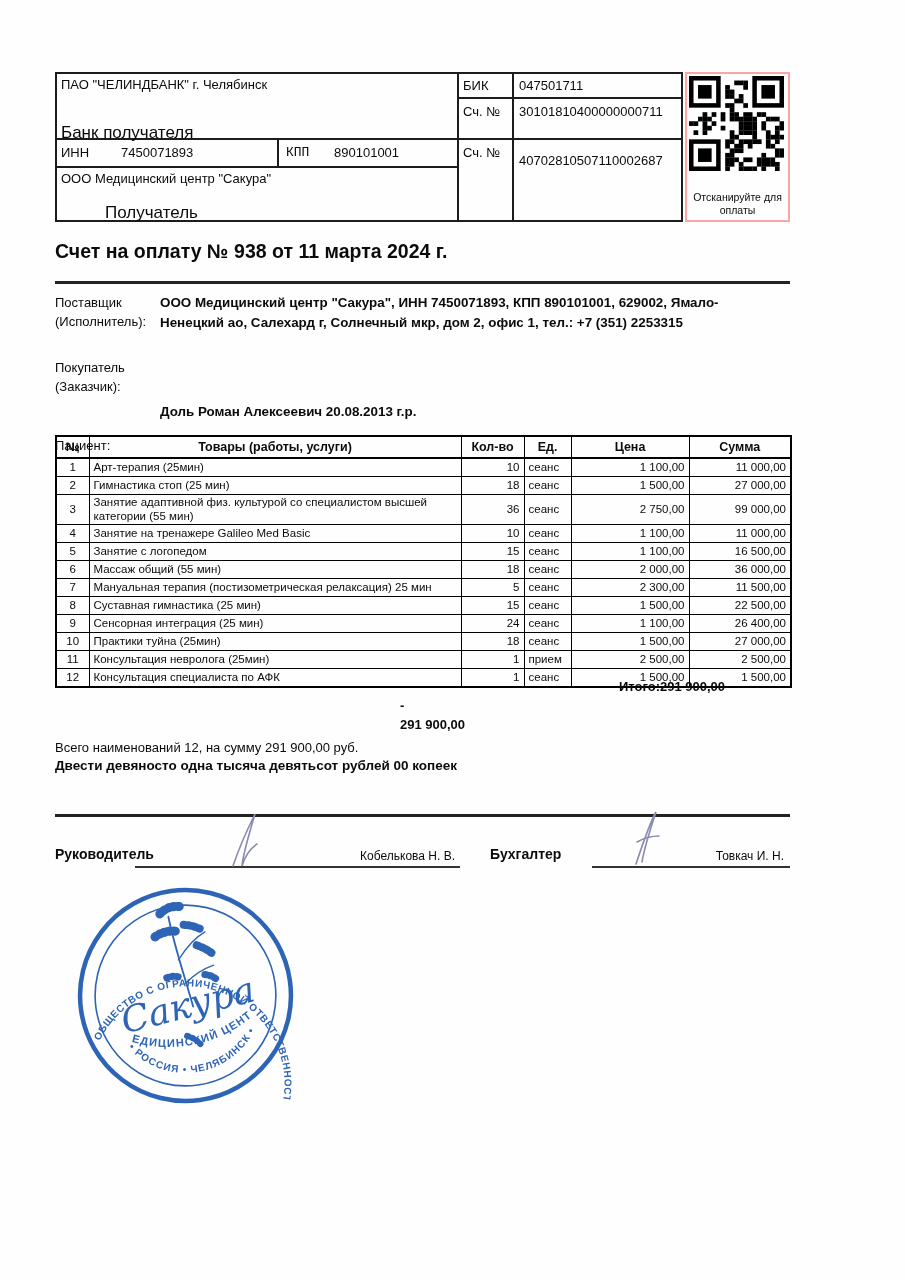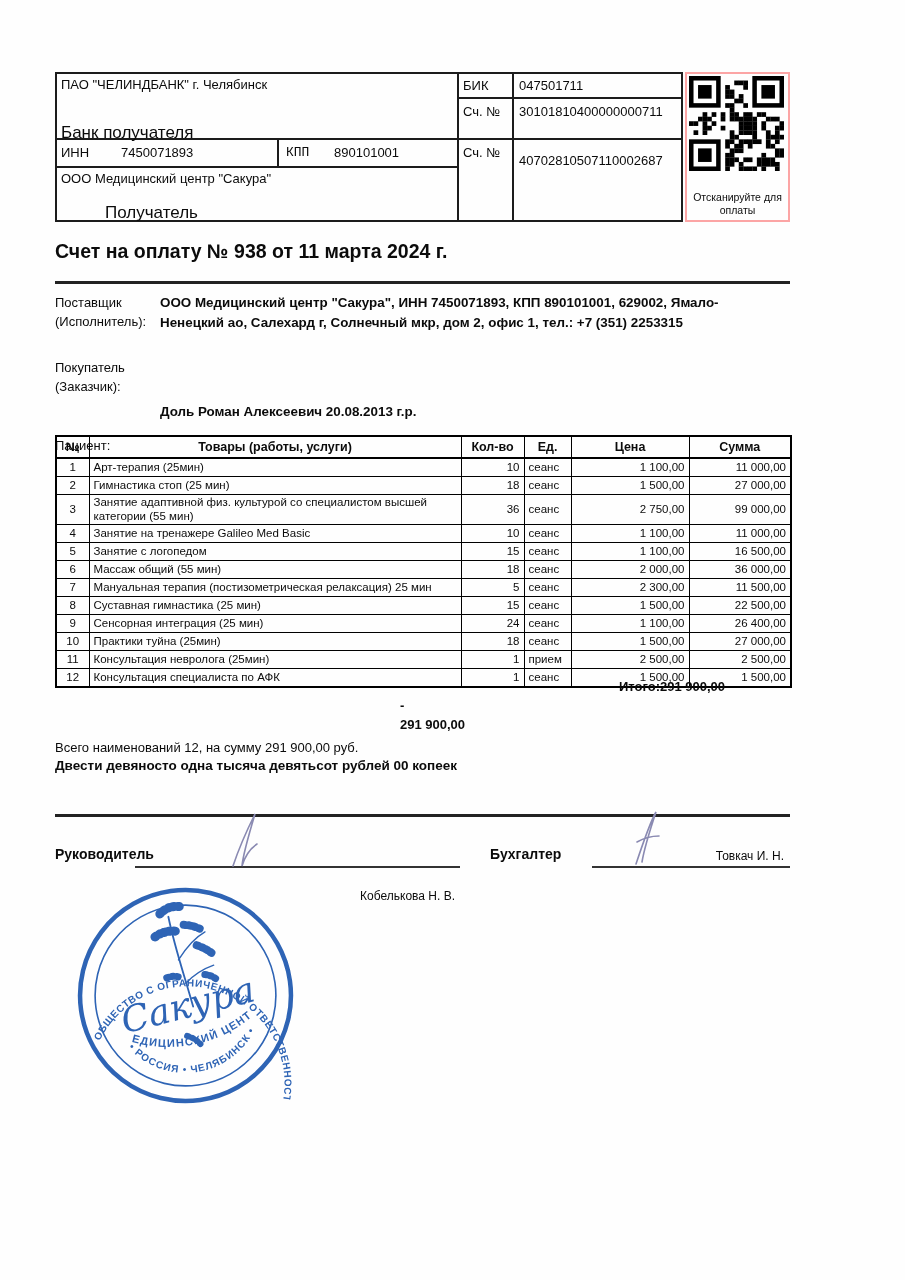--- a/index.html
+++ b/index.html
@@ -363,21 +363,21 @@
     </div>
   </div>
 
   <div class="count-line">Всего наименований 12, на сумму 291 900,00 руб.</div>
   <div class="words-line">Двести девяносто одна тысяча девятьсот рублей 00 копеек</div>
 
   <div class="rule" style="top:814px;"></div>
 
   <div class="sig-label" style="left:55px;">Руководитель</div>
   <div class="sig-line" style="left:135px;width:325px;"></div>
-  <div class="sig-name" style="left:135px;width:320px;margin-top:40px;">Кобелькова Н. В.</div>
+  <div class="sig-name" style="left:135px;width:320px;">Кобелькова Н. В.</div>
   <svg class="sig-ink" style="left:215px;top:810px;" width="60" height="60" viewBox="0 0 60 60">
     <path d="M18,56 C 24,38 34,16 40,4 C 34,24 28,44 27,56 C 30,46 36,38 42,34" stroke="#8a8ab2" stroke-width="1.6" fill="none" stroke-linecap="round"></path>
   </svg>
 
   <div class="sig-label" style="left:490px;">Бухгалтер</div>
   <div class="sig-line" style="left:592px;width:198px;"></div>
   <div class="sig-name" style="left:592px;width:192px;">Товкач И. Н.</div>
   <svg class="sig-ink" style="left:612px;top:808px;" width="60" height="62" viewBox="0 0 60 62">
     <path d="M24,56 C 30,38 38,14 44,4 C 38,22 32,42 30,54 M25,34 C 32,30 40,28 47,28" stroke="#8a8ab2" stroke-width="1.6" fill="none" stroke-linecap="round"></path>
   </svg>

